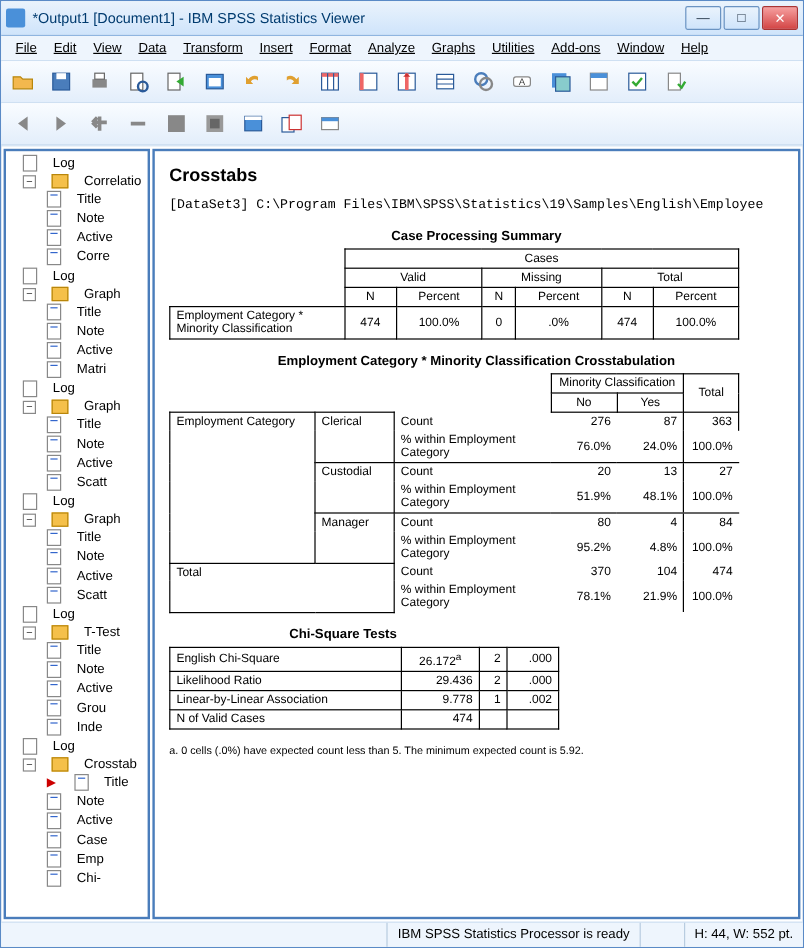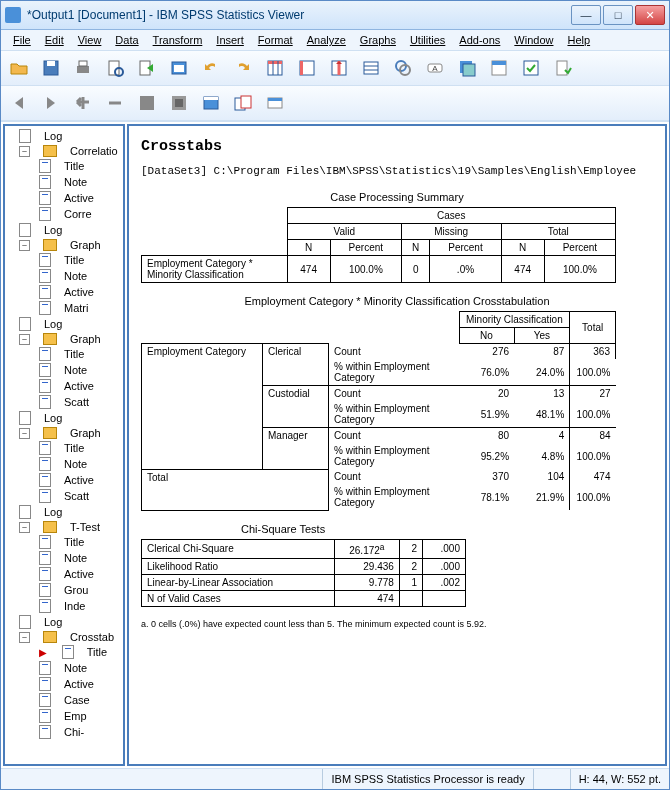--- a/index.html
+++ b/index.html
@@ -21,23 +21,23 @@
 .outline{width:118px;border:2px solid #4a7dbb;margin:2px;overflow:hidden;background:#fff;font-size:11px}
 .outline .content{padding:2px 0}
 .node{display:flex;align-items:center;gap:13px;padding:1px 2px;white-space:nowrap;cursor:pointer}
 .node .tw{width:9px;height:9px;border:1px solid #888;display:flex;align-items:center;justify-content:center;font-size:8px;line-height:8px;background:#fff}
 .node .bookicon{width:12px;height:10px;background:#f5c04a;border:1px solid #b8860b}
 .node .pageicon{width:10px;height:12px;background:#fff;border:1px solid #888;position:relative}
 .node .pageicon::after{content:'';position:absolute;top:2px;left:2px;right:2px;height:1px;background:#36c}
 .node .logicon{width:10px;height:12px;background:#fff;border:1px solid #888}
 .ind1{padding-left:14px}.ind3{padding-left:34px}
 .viewer{flex:1;border:2px solid #4a7dbb;margin:2px 2px 2px 0;overflow:auto;background:#fff;padding:8px 12px}
-.viewer h2{font-family:Liberation Mono, monospace;font-size:15px;font-weight:bold;margin:4px 0 10px}
+.viewer h2{font-family:Liberation Sans, sans-serif;font-size:15px;font-weight:bold;margin:4px 0 10px}
 .dataset{font-family:'Courier New',monospace;font-size:11px;margin-bottom:14px;white-space:nowrap}
-.tbltitle{font-weight:normal;font-size:11px;text-align:center;margin:6px 0 4px}
+.tbltitle{font-weight:bold;font-size:11px;text-align:center;margin:6px 0 4px}
 table.spss{border-collapse:collapse;font-size:10px;margin-bottom:12px}
 table.spss td,table.spss th{border:1px solid #000;padding:2px 5px;text-align:center;font-weight:normal}
 table.spss .rowlbl{text-align:left}
 table.spss .noborder{border:none}
 .footnote{font-size:9px;margin:2px 0 10px;max-width:400px}
 .statusbar{height:20px;border-top:1px solid #cfe0f2;background:#eef5fd;display:flex;align-items:center;font-size:11px}
 .statusbar .cell{border-left:1px solid #b8cce0;padding:0 8px;height:100%;display:flex;align-items:center}
 .statusbar .spacer{flex:1}
 .red-arrow{color:#c00;font-size:10px;margin-right:2px}
 </style>
@@ -506,21 +506,21 @@
               <td style="border:none;text-align:right">21.9%</td>
               <td style="border:none;border-left:1px solid #000;text-align:right">100.0%</td>
             </tr>
       </tbody>
         </table>
 
       <div class="tbltitle" style="text-align:left;margin-left:100px">Chi-Square Tests</div>
       <table class="spss" style="width:325px">
         <tbody>
         <tr>
-              <td class="rowlbl">Clerical Chi-Square</td>
+              <td class="rowlbl">English Chi-Square</td>
               <td style="text-align:center"><span>26.172</span><sup>a</sup></td>
               <td style="text-align:right">2</td>
               <td style="text-align:right">.000</td>
             </tr>
         <tr>
               <td class="rowlbl">Likelihood Ratio</td>
               <td style="text-align:right">29.436</td>
               <td style="text-align:right">2</td>
               <td style="text-align:right">.000</td>
             </tr>

